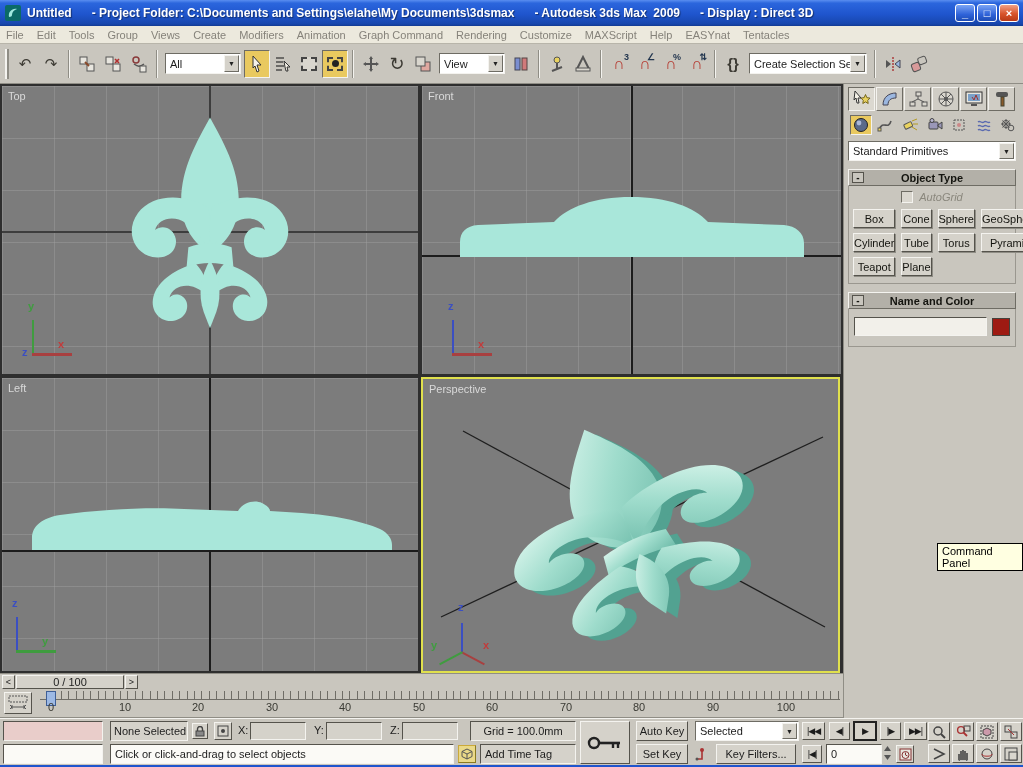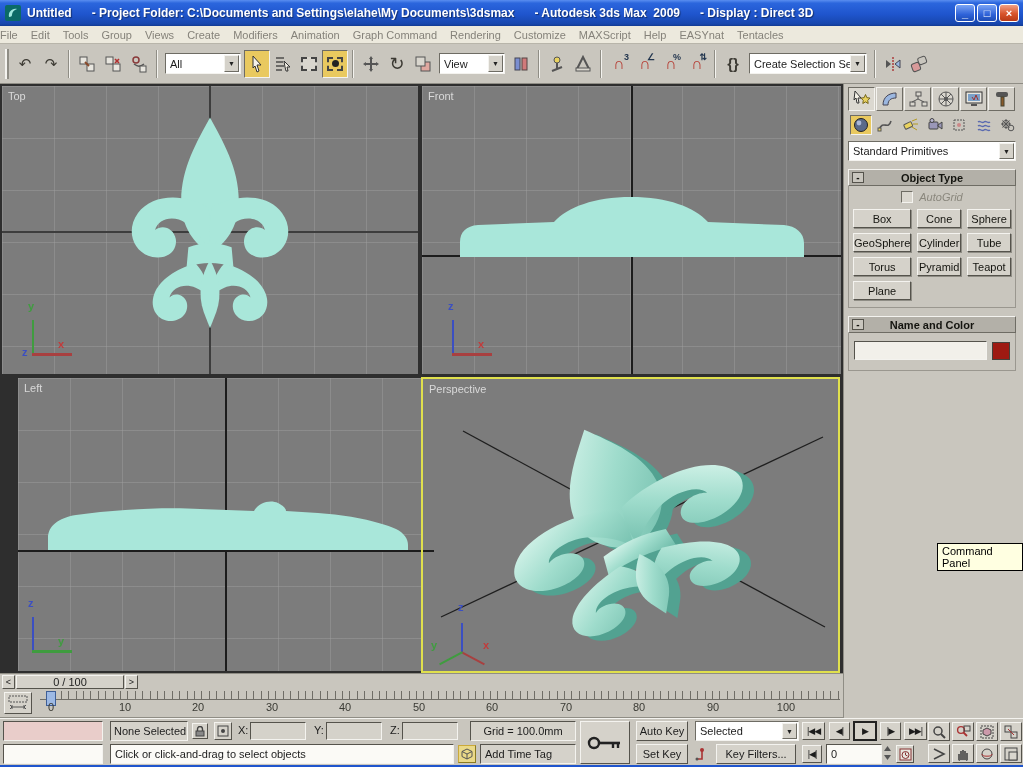--- a/index.html
+++ b/index.html
@@ -14,21 +14,21 @@
   .title-text { color:#fff; font-weight:bold; font-size:12px; white-space:pre; overflow:hidden; flex:1;
     text-shadow:1px 1px 1px rgba(0,0,0,.45); }
   .win-btn { width:20px; height:18px; margin-left:2px; border:1px solid #fff;
     border-radius:3px; display:flex; align-items:center; justify-content:center;
     color:#fff; font-weight:bold; font-size:11px;
     background:linear-gradient(180deg,#7aa4f5,#2e62d8 60%,#1d4cb5); }
   .win-btn.close { background:linear-gradient(180deg,#f0a086,#d8542b 55%,#b83a16); }
 
   
   .menubar { position:absolute; left:0; top:26px; width:1023px; height:18px;
-    background:#ece9dd; border-bottom:1px solid #b8b5aa; display:flex; align-items:center; padding-left:0; }
+    background:#ece9dd; border-bottom:1px solid #b8b5aa; display:flex; align-items:center; padding-left:6px; }
   .menu-item { color:#85827a; margin-right:13px; cursor:default; }
 
   
   .toolbar { position:absolute; left:0; top:44px; width:1023px; height:40px;
     background:#c9c6be; border-bottom:1px solid #8f8d85; display:flex; align-items:center; padding:0 2px; }
   .grip { width:3px; height:30px; border-left:2px solid #f4f3ef; border-right:2px solid #8f8d85; margin:0 3px; }
   .sep { width:2px; height:28px; border-left:1px solid #8f8d85; border-right:1px solid #f4f3ef; margin:0 4px; }
   .tbtn { width:26px; height:28px; display:flex; align-items:center; justify-content:center;
     color:#3c3a33; font-size:15px; position:relative; border:1px solid transparent; }
   .tbtn.active { background:#e9c95f; border:1px solid; border-color:#6e6c64 #f4f3ef #f4f3ef #6e6c64; }
@@ -72,21 +72,21 @@
   .cp-combo { width:168px; height:20px; margin:2px 7px 8px 0; }
   .rollout { width:168px; margin-bottom:8px; }
   .roll-head { height:17px; background:#b3b0a8; border:1px solid; border-color:#f4f3ef #6e6c64 #6e6c64 #f4f3ef;
     display:flex; align-items:center; font-weight:bold; color:#14140f; position:relative; }
   .roll-minus { position:absolute; left:3px; top:2px; width:12px; height:11px; border:1px solid #55534c;
     background:#c9c6be; font-weight:bold; display:flex; align-items:center; justify-content:center; font-size:10px; }
   .roll-title { width:100%; text-align:center; font-size:11px; }
   .roll-body { border:1px solid #9a978f; border-top:none; padding:5px 4px 7px 4px; background:#c9c6be; }
   .autogrid-row { display:flex; align-items:center; justify-content:center; gap:6px; margin-bottom:6px; color:#8a877d;font-style:italic; }
   .checkbox { width:12px; height:12px; background:#dad7cf; border:1px solid; border-color:#6e6c64 #f4f3ef #f4f3ef #6e6c64; }
-  .obj-grid { display:grid; grid-template-columns:1fr 1fr 1fr; gap:5px 6px; }
+  .obj-grid { display:grid; grid-template-columns:1fr 1fr 1fr 1fr; gap:5px 6px; }
   .obj-btn { height:19px; background:#d5d2ca; border:1px solid; border-color:#f4f3ef #55534c #55534c #f4f3ef;
     display:flex; align-items:center; justify-content:center; font-size:11px; color:#14140f; box-shadow:1px 1px 0 #8f8d85; }
   .name-row { display:flex; gap:5px; align-items:center; padding:3px 1px; }
   .name-input { flex:1; height:19px; background:#f2f0ea; border:1px solid; border-color:#55534c #f4f3ef #f4f3ef #55534c; }
   .color-swatch { width:18px; height:18px; border:1px solid #44423c; }
   .tooltip { position:absolute; left:937px; top:543px; background:#ffffe1; border:1px solid #000;
     padding:1px 4px; font-size:11px; z-index:50; color:#000; }
 
   
   .timeslider { position:absolute; left:0; top:673px; width:843px; height:16px; background:#c9c6be;
@@ -336,21 +336,21 @@
       <path d="M38,171 L38,156 C38,146 44,140 56,139 L132,136 C146,121 172,111 209,111 C246,111 272,121 286,136 L362,139 C374,140 382,147 382,157 L382,171 Z" fill="#a9e7da"></path>
     </svg>
     <div class="tripod" style="left:16px;bottom:6px">
       <span class="trip-line" style="left:14px;bottom:12px;width:2px;height:36px;background:#3b4fc2"></span>
       <span class="trip-line" style="left:14px;bottom:12px;width:40px;height:3px;background:#a84040"></span>
       <span class="trip-lbl" style="left:10px;top:-4px;color:#3b4fc2">z</span>
       <span class="trip-lbl" style="left:40px;bottom:18px;color:#c23b3b">x</span>
     </div>
   </div>
 
-  <div class="vp" style="left:18px;top:294px;width:416px;height:293px">
+  <div class="vp" style="left:2px;top:294px;width:416px;height:293px">
     <span class="vp-label">Left</span>
     <div class="axline dark" style="left:207px;top:0;width:2px;height:293px"></div>
     <div class="axline dark" style="left:0;top:172px;width:416px;height:2px"></div>
     <svg class="vp-svg" width="416" height="293">
       <path d="M30,172 L30,160 C30,148 40,140 58,137 C100,131 150,129 182,131 L236,133 C240,125 252,121 260,125 C266,128 268,131 268,133 L300,135 C330,137 360,143 378,151 C386,155 390,161 390,167 L390,172 Z" fill="#a9e7da"></path>
     </svg>
     <div class="tripod" style="left:0px;bottom:6px">
       <span class="trip-line" style="left:14px;bottom:12px;width:2px;height:36px;background:#3b4fc2"></span>
       <span class="trip-line" style="left:14px;bottom:12px;width:40px;height:3px;background:#3f9c3f"></span>
       <span class="trip-lbl" style="left:10px;top:-4px;color:#3b4fc2">z</span>

